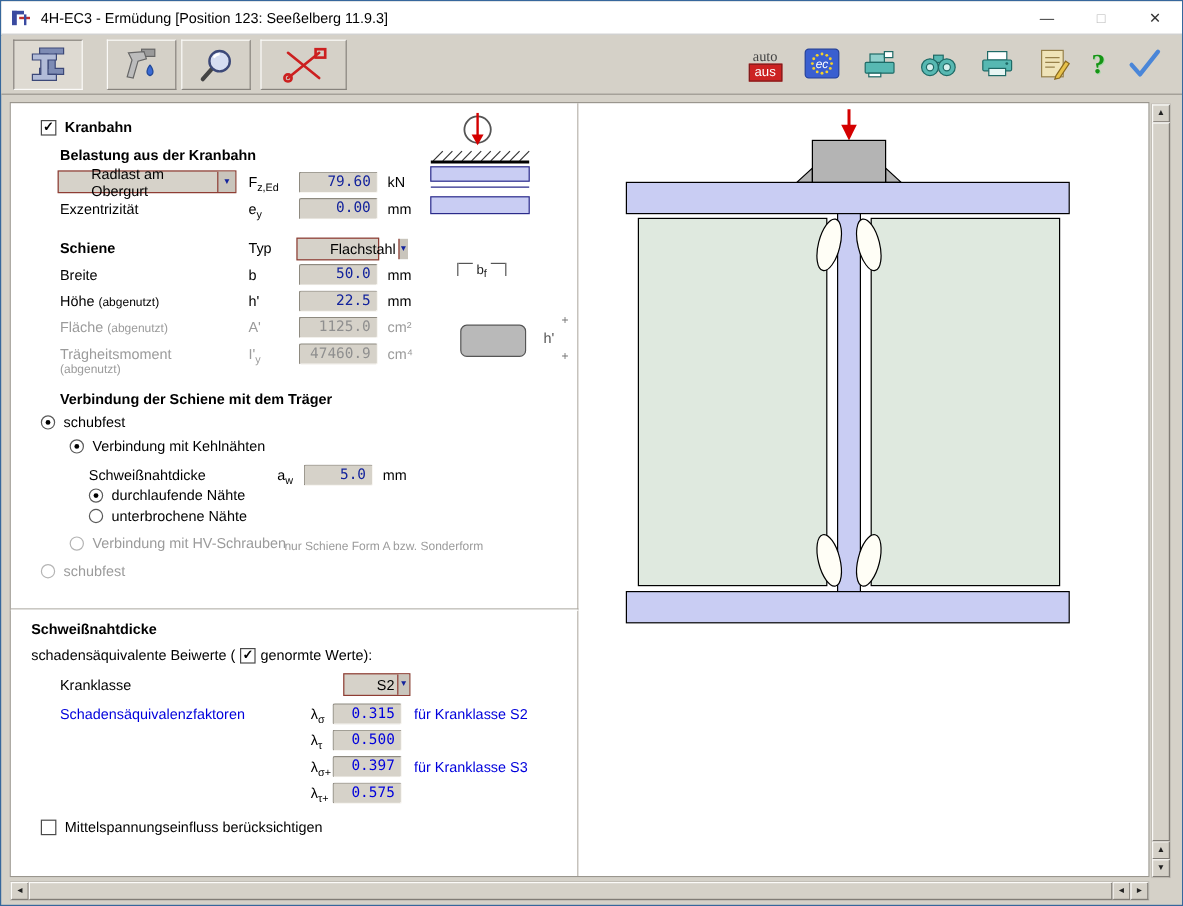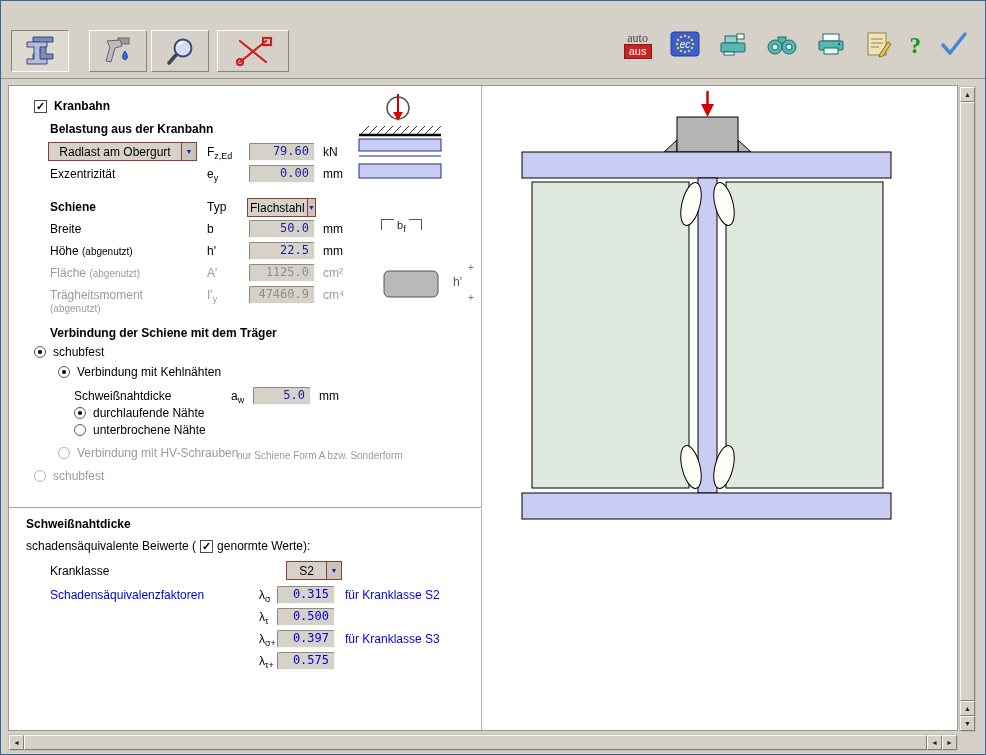--- a/index.html
+++ b/index.html
@@ -8,21 +8,21 @@
   .window { position:relative; width:986px; height:755px; background:#d5d1c8; border:1px solid #36679c; font-size:12px; color:#000; overflow:hidden; }
 
   
   .titlebar { position:absolute; top:0; left:0; right:0; height:28px; background:#fff; display:flex; align-items:center; border-bottom:1px solid #c8c8c8; }
   .app-icon { width:18px; height:16px; margin:0 7px 0 8px; flex:0 0 auto; }
   .title { flex:1; font-size:12px; white-space:nowrap; overflow:hidden; }
   .caption-btn { width:45px; height:27px; display:flex; align-items:center; justify-content:center; font-size:12px; color:#333; cursor:default; }
   .caption-btn.max { color:#b8b8b8; }
 
   
-  .toolbar { position:absolute; top:29px; left:0; right:0; height:49px; background:#d5d1c8; border-bottom:1px solid #9a968e; display:flex; align-items:flex-start; padding:0 10px; }
+  .toolbar { position:absolute; top:29px; left:0; right:0; height:49px; background:#d5d1c8; border-bottom:1px solid #9a968e; display:flex; align-items:center; padding:0 10px; }
   .tbtn { width:58px; height:42px; display:flex; align-items:center; justify-content:center; background:#d5d1c8; }
   .tbtn.pressed { border:1px solid; border-color:#87837d #fbfaf8 #fbfaf8 #87837d; background:#dedad2; }
   .tbtn.raised { border:1px solid; border-color:#fbfaf8 #87837d #87837d #fbfaf8; }
   .tb-right { margin-left:auto; display:flex; align-items:center; gap:18px; padding-right:6px; }
   .auto-aus { display:flex; flex-direction:column; align-items:center; line-height:12px; }
   .auto-t { font-size:12px; color:#444; font-family:"Liberation Serif", serif; }
   .aus-t { background:#cc2222; color:#fff; font-size:11px; padding:0 4px; border:1px solid #7f1d1d; line-height:13px; }
   .help-q { font-family:"Liberation Serif", serif; font-size:23px; font-weight:bold; color:#159515; text-shadow:1px 1px 0 #a8d8a8; }
 
   
@@ -36,21 +36,21 @@
   .small { font-size:10px; }
   sub { font-size:9px; }
 
   .field { position:absolute; height:18px; background:#d6d2c9; border:1px solid; border-color:#8e8a80 #f8f6f2 #f8f6f2 #8e8a80; border-radius:2px;
            color:#13239c; font-family:"DejaVu Sans Mono", monospace; font-size:12px;
            display:flex; justify-content:flex-end; padding-right:5px; }
   .field.disabled { color:#8f8f8f; }
   .field.bluev { color:#0000dc; }
 
   .dropdown { position:absolute; height:19px; background:#d6d2c9; border:1px solid #8f3d34; display:flex; align-items:stretch; }
-  .dd-text { flex:1; display:flex; align-items:center; justify-content:center; padding:0 2px; font-size:12px; }
+  .dd-text { flex:1; display:flex; align-items:center; justify-content:center; padding:0 2px; font-size:12px;margin-left:25px; }
   .dd-btn { width:15px; border-left:1px solid #8f3d34; display:flex; align-items:center; justify-content:center; font-size:7px; color:#13239c; background:#c9c5bc; }
 
   .checkbox { width:13px; height:13px; background:#fff; border:1px solid #4a4a4a; display:flex; align-items:center; justify-content:center;
               font-size:11px; font-weight:bold; line-height:11px; color:#000; flex:0 0 auto; }
   .radio { width:12px; height:12px; border-radius:50%; background:#fff; border:1px solid #5a5a5a; position:relative; flex:0 0 auto; }
   .radio.sel::after { content:""; position:absolute; left:3px; top:3px; width:4px; height:4px; border-radius:50%; background:#000; }
   .radio.disabled { border-color:#b4b4b4; }
   .chk-row, .rrow { display:flex; align-items:center; gap:7px; }
 
   .divider { position:absolute; left:0; width:473px; height:2px; border-top:1px solid #a8a49c; border-bottom:1px solid #fff; }
@@ -69,20 +69,32 @@
   .vtrack { flex:1; position:relative; }
   .vthumb { position:absolute; left:0; top:0; width:15px; height:100%; background:#d5d1c8; border:1px solid; border-color:#fbfaf8 #807c76 #807c76 #fbfaf8; }
   .htrack { flex:1; position:relative; }
   .hthumb { position:absolute; left:0; top:0; height:15px; width:100%; background:#d5d1c8; border:1px solid; border-color:#fbfaf8 #807c76 #807c76 #fbfaf8; }
 </style>
 </head>
 <body>
 
 <div class="window">
 
+  <div class="titlebar">
+    <svg class="app-icon" viewBox="0 0 18 16">
+      <rect x="1" y="2" width="4" height="12" fill="#3a4aa0"></rect>
+      <rect x="1" y="2" width="10" height="3" fill="#3a4aa0"></rect>
+      <rect x="7" y="7" width="9" height="2" fill="#c03030"></rect>
+      <rect x="11" y="5" width="2" height="9" fill="#3a4aa0"></rect>
+    </svg>
+    <span class="title">4H-EC3 - Ermüdung [Position 123: Seeßelberg 11.9.3]</span>
+    <div class="caption-btn">—</div>
+    <div class="caption-btn max">□</div>
+    <div class="caption-btn">✕</div>
+  </div>
 
   <div class="toolbar">
     <div class="tbtn pressed">
       <svg width="36" height="32" viewBox="0 0 36 32">
         <path d="M8 4 h20 v5 h-7 v12 h7 v5 H8 v-5 h7 V9 H8 z" fill="#7d8bb4" stroke="#3c4878" stroke-width="1" transform="translate(3,-2)"></path>
         <path d="M5 7 h20 v5 h-7 v12 h7 v5 H5 v-5 h7 V12 H5 z" fill="#b2bcd8" stroke="#3c4878" stroke-width="1"></path>
       </svg>
     </div>
     <div class="tbtn raised" style="margin-left:20px;">
       <svg width="34" height="30" viewBox="0 0 34 30">
@@ -361,20 +373,24 @@
       <div class="field bluev" style="left:268px; top:544px; width:58px;">
           <span>0.397</span>
         </div>
       <div class="abs blue" style="left:336px; top:546px;">für Kranklasse S3</div>
 
       <div class="abs" style="left:250px; top:568px;"><span>λ</span><sub>τ+</sub></div>
       <div class="field bluev" style="left:268px; top:566px; width:58px;">
           <span>0.575</span>
         </div>
 
+      <div class="abs chk-row" style="left:25px; top:596px;">
+        <span class="checkbox"></span>
+        <span>Mittelspannungseinfluss berücksichtigen</span>
+      </div>
 
     </div>
 
     <div class="draw-panel">
       <svg width="475" height="644" viewBox="481 85 475 644">
         <line x1="706.5" y1="90" x2="706.5" y2="104" stroke="#d40000" stroke-width="2.5"></line>
         <polygon points="700,103 713,103 706.5,116" fill="#d40000"></polygon>
         <polygon points="676,139 676,151 663,151" fill="#b4b4b4" stroke="#000" stroke-width="1"></polygon>
         <polygon points="737,139 737,151 750,151" fill="#b4b4b4" stroke="#000" stroke-width="1"></polygon>
         <rect x="676" y="116" width="61" height="35" fill="#b4b4b4" stroke="#000"></rect>

